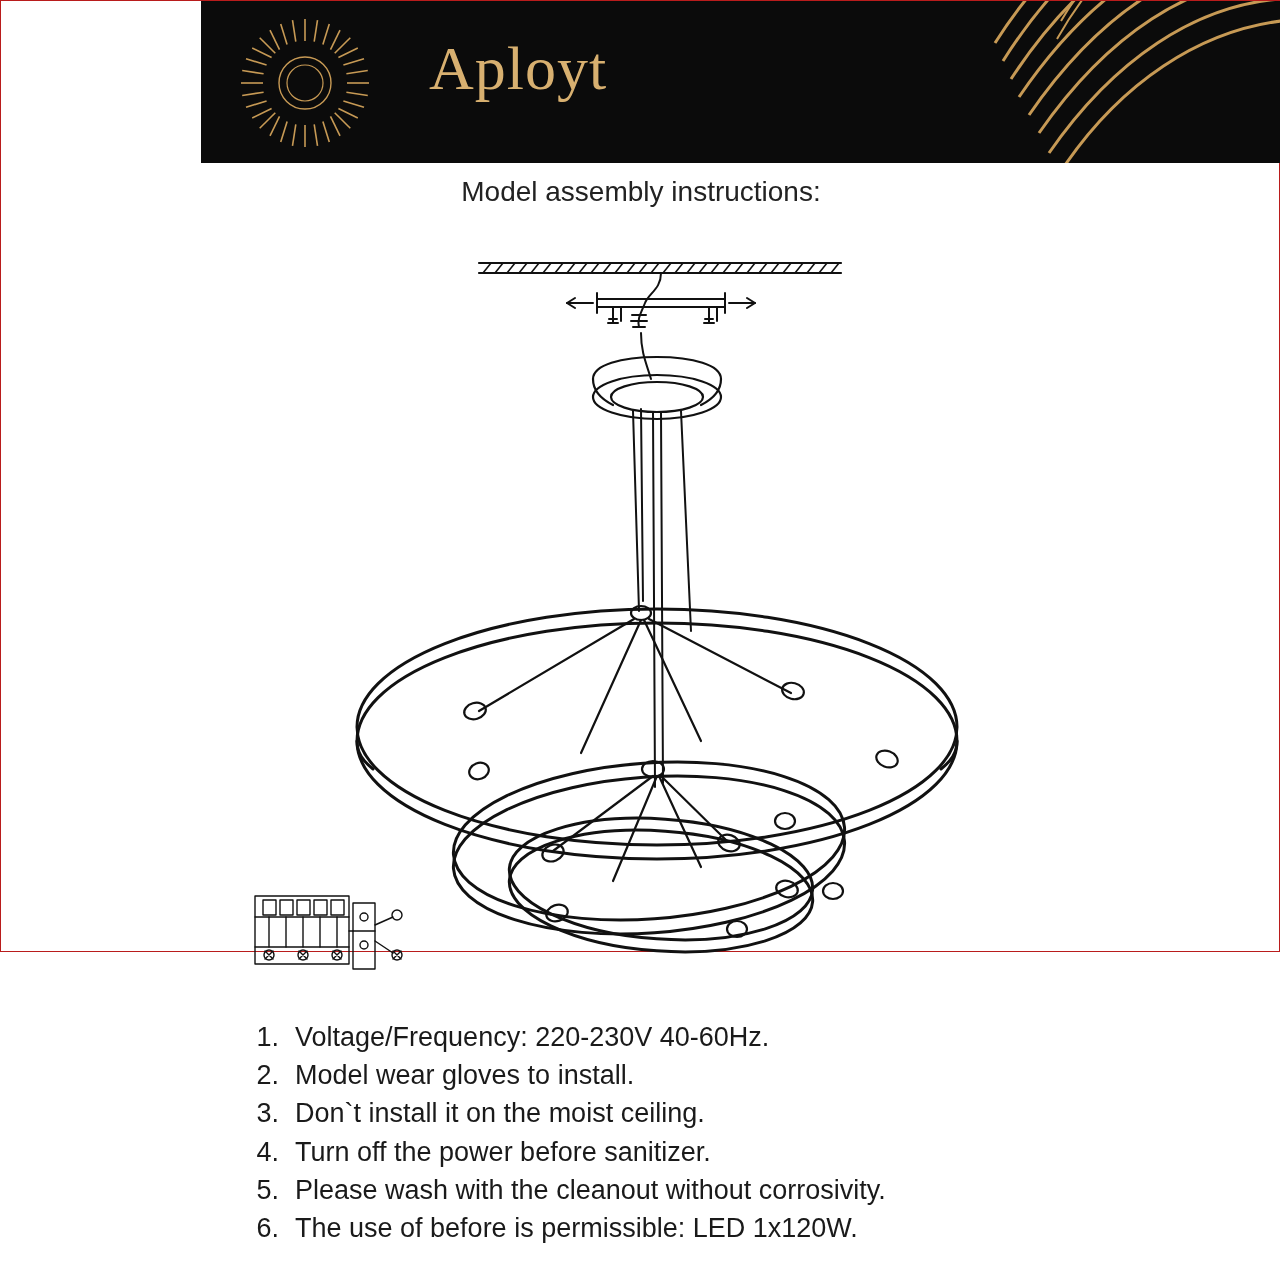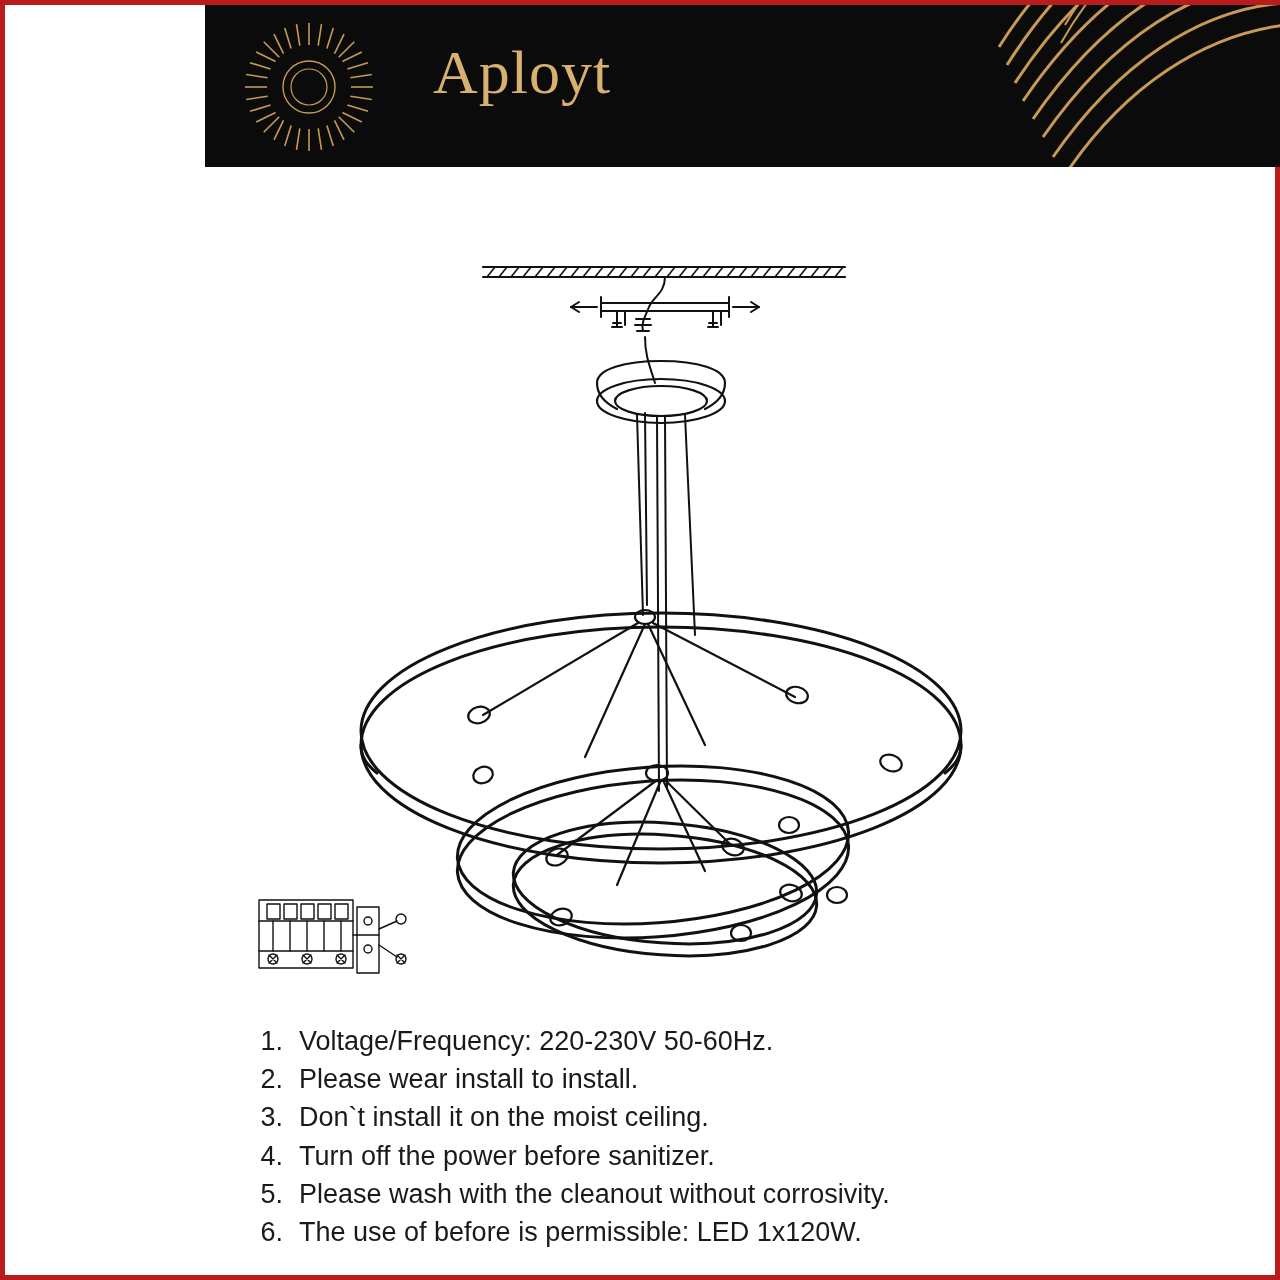--- a/index.html
+++ b/index.html
@@ -14,23 +14,23 @@
     color: #1a1a1a;
     overflow: hidden;
     position: relative;
   }
 
   
   .page {
     position: absolute;
     left: 0; top: 0;
     width: 1280px;
-    height: 1280px;
+    height: 952px;
     box-sizing: border-box;
-    border: 5px solid #b91c1c;
+    border: 1px solid #b91c1c;
     background: #fff;
   }
 
   
   .banner {
     position: absolute;
     left: 200px;
     top: 0;
     width: 1080px;
     height: 162px;
@@ -180,20 +180,21 @@
           <path d="M372 0 C 300 30, 230 90, 186 168"></path>
           <path d="M344 0 C 286 34, 224 92, 190 150"></path>
         </g>
       </svg>
 
       <div class="brand-name">Aployt</div>
     </div>
   </div>
 
   <div class="title-block">
+    <div class="title-line">Model assembly instructions:</div>
   </div>
 
   <div class="illustration">
     <svg width="1280" height="760" viewBox="0 0 1280 760">
       <g fill="none" stroke="#111" stroke-width="2.2" stroke-linecap="round" stroke-linejoin="round">
 
         <g>
           <line x1="478" y1="22" x2="840" y2="22"></line>
           <line x1="478" y1="32" x2="840" y2="32"></line>
           <g stroke-width="1.6">
@@ -356,26 +357,26 @@
         </g>
 
       </g>
     </svg>
   </div>
 
   <div class="notes">
 
     <div class="note-row">
       <span class="note-num">1.</span>
-      <span class="note-text">Voltage/Frequency: 220-230V 50-60Hz.</span>
+      <span class="note-text">Voltage/Frequency: 220-230V 40-60Hz.</span>
     </div>
 
     <div class="note-row">
       <span class="note-num">2.</span>
-      <span class="note-text">Please wear install to install.</span>
+      <span class="note-text">Model wear gloves to install.</span>
     </div>
 
     <div class="note-row">
       <span class="note-num">3.</span>
       <span class="note-text">Don`t install it on the moist ceiling.</span>
     </div>
 
     <div class="note-row">
       <span class="note-num">4.</span>
       <span class="note-text">Turn off the power before sanitizer.</span>

